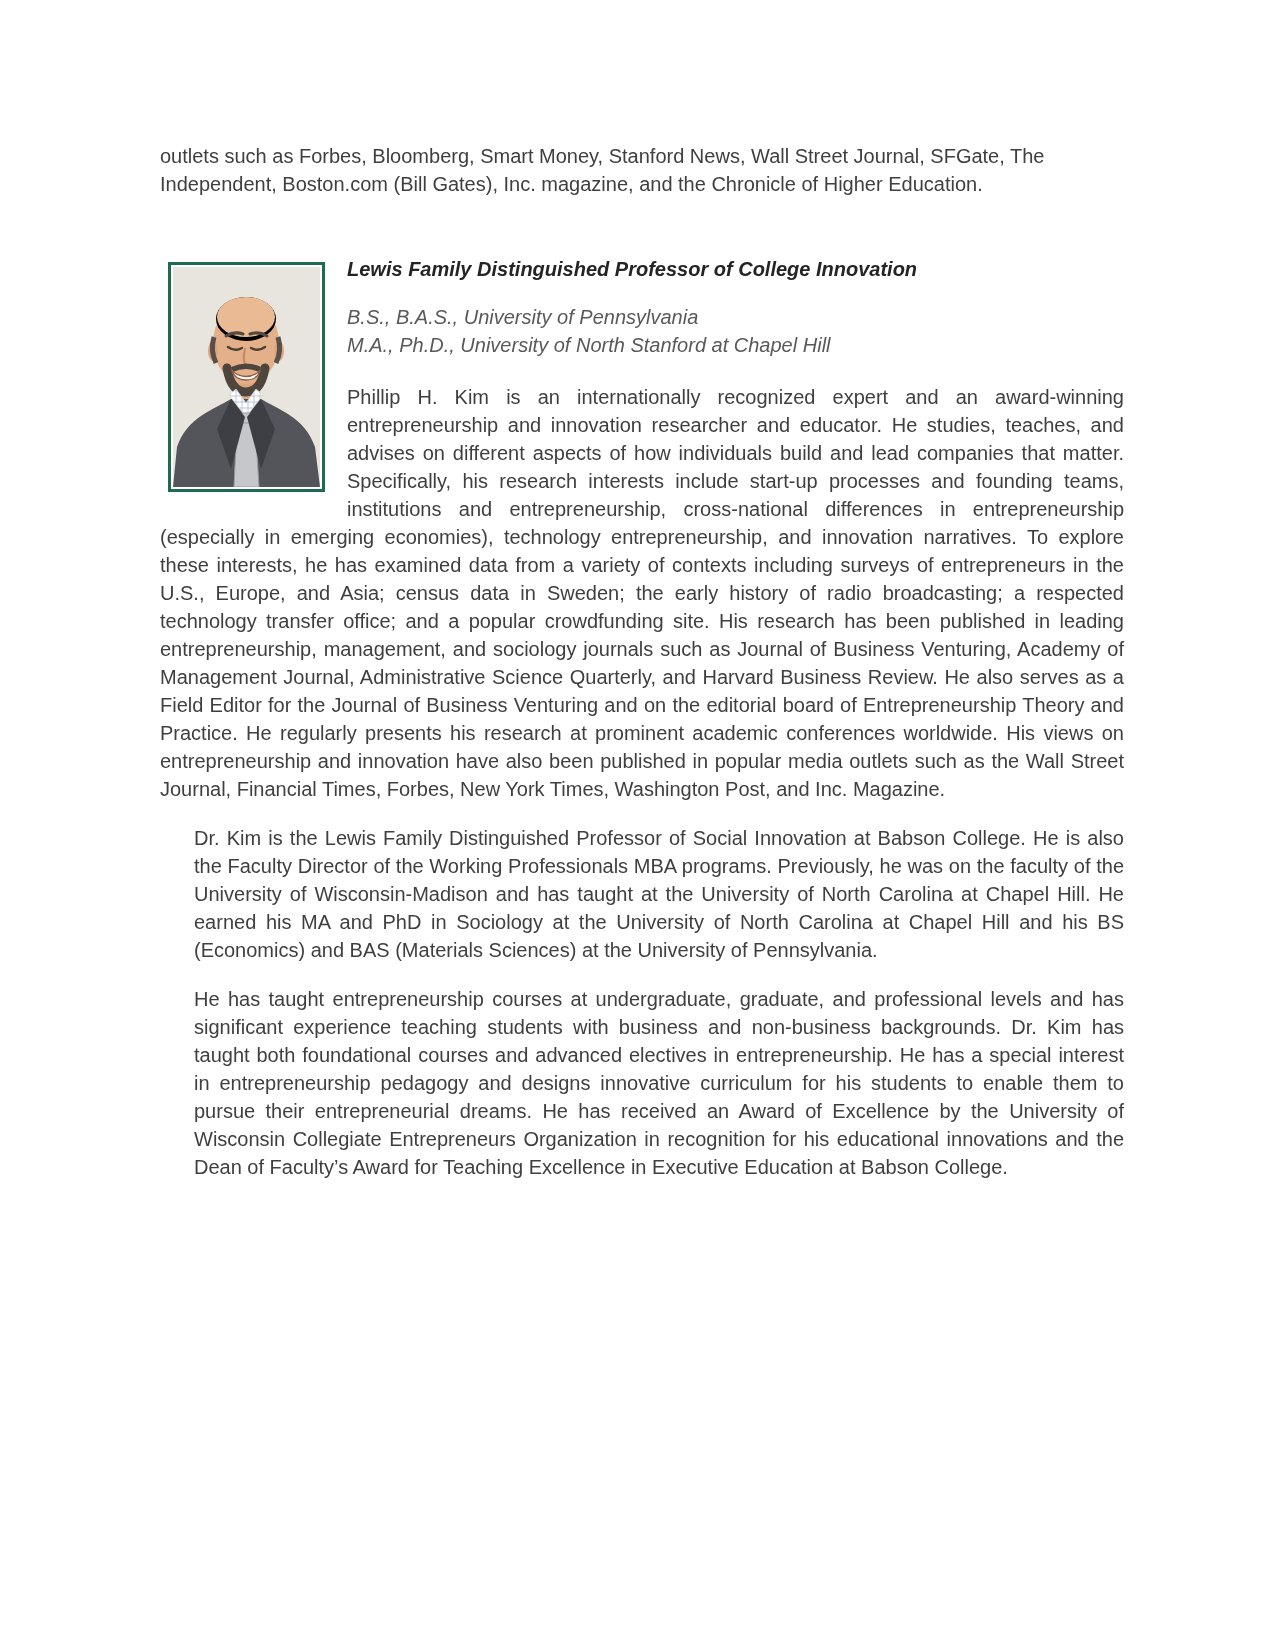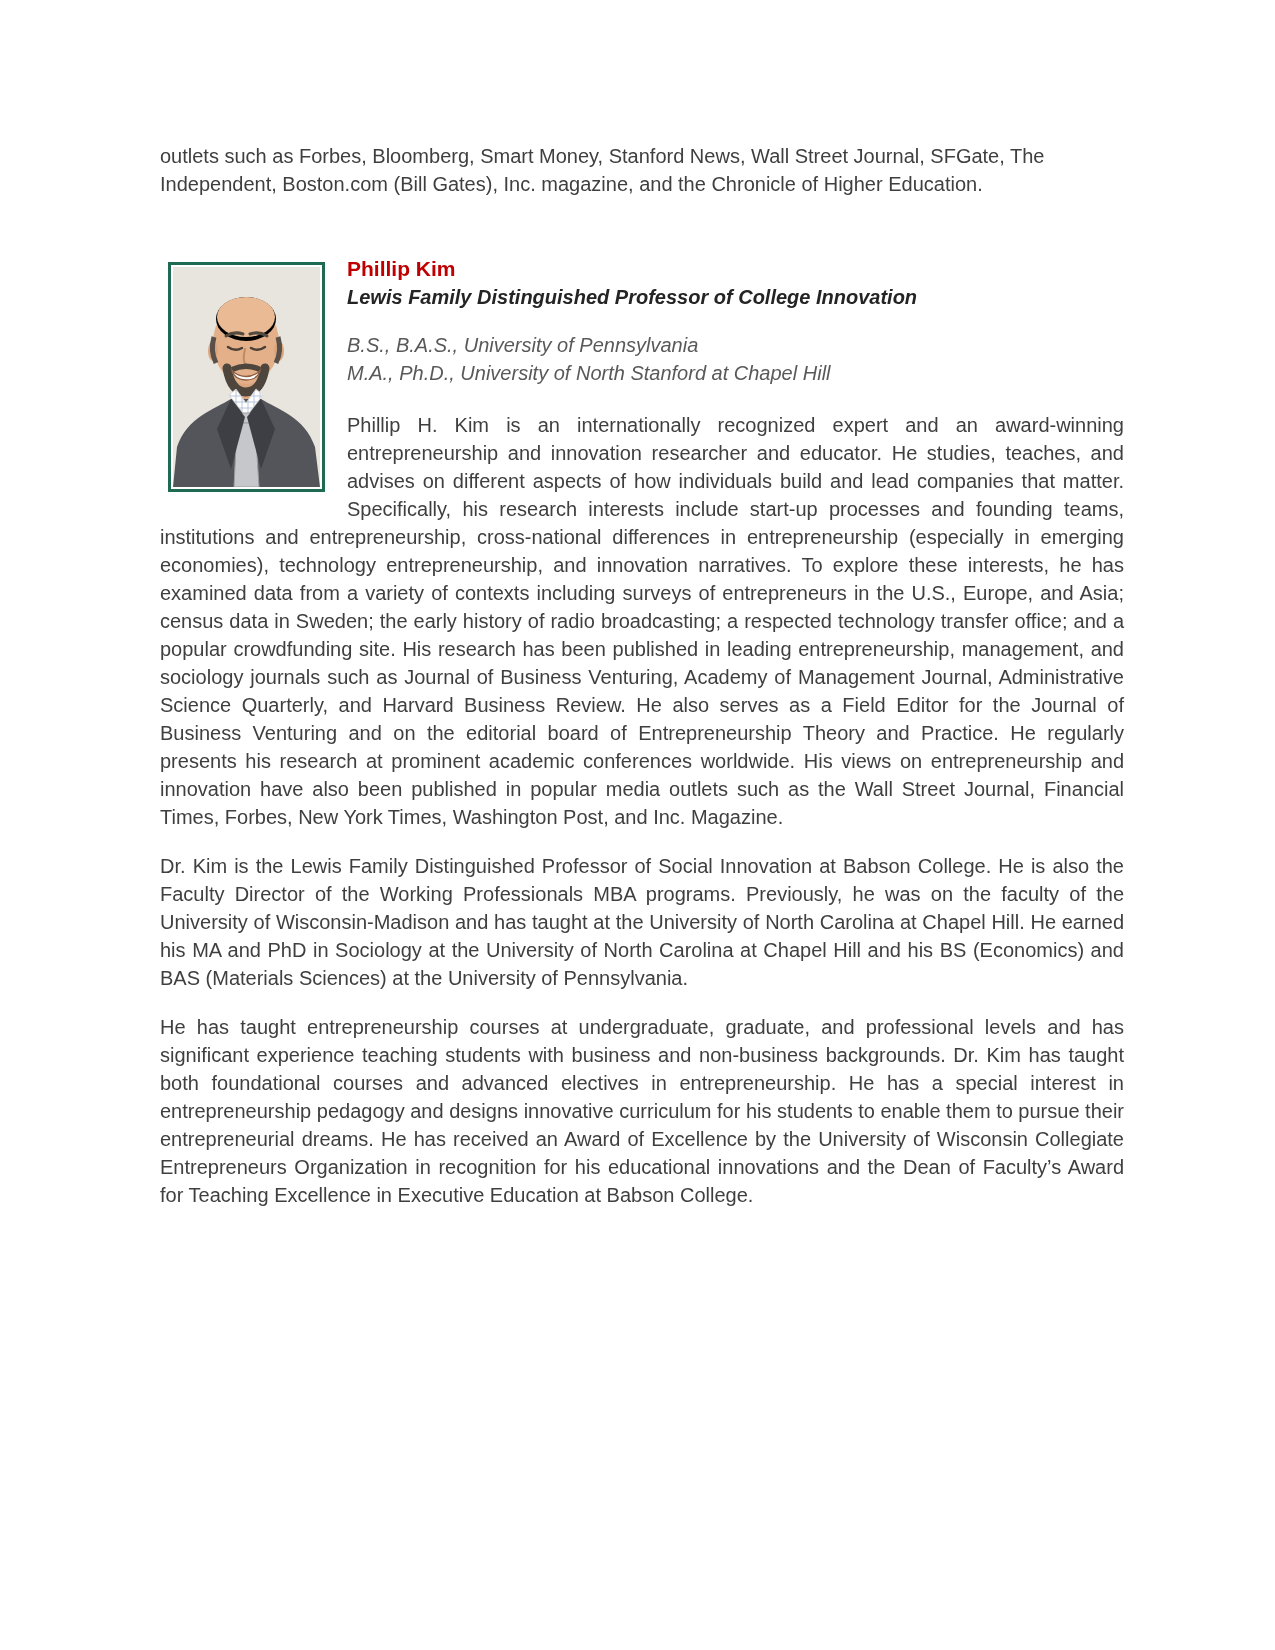--- a/index.html
+++ b/index.html
@@ -54,21 +54,21 @@
   .ital { font-style: italic; }
   .credentials {
     margin-top: 20px;
     font-style: italic;
     color: var(--muted_text, #595959);
   }
   .bio {
     text-align: justify;
     margin-top: 24px;
   }
-  .bio + .bio { margin-top: 21px; }
+  .bio + .bio { margin-top: 21px; margin-left: 34px; }
 </style>
 </head>
 <body>
 
 <div class="page">
 
   <p class="intro">outlets such as Forbes, Bloomberg, Smart Money, Stanford News, Wall Street Journal, SFGate, The Independent, Boston.com (Bill Gates), Inc. magazine, and the Chronicle of Higher Education.</p>
 
   <section class="profile">
 
@@ -115,21 +115,20 @@
         <path d="M56,128 L73,150 L90,128 L83,122 L73,136 L63,122 Z" fill="url(#check)" stroke="#d6d6d6" stroke-width="0.8"></path>
 
         <polygon points="67,146 79,146 82,156 64,156" fill="#c6c7cb" stroke="#9b9ca0" stroke-width="1"></polygon>
         <polygon points="64,156 82,156 86,220 61,220" fill="#c6c7cb" stroke="#9b9ca0" stroke-width="1"></polygon>
 
         <path d="M58,132 L72,150 L58,202 L44,162 Z" fill="#3e3f44"></path>
         <path d="M88,132 L74,150 L88,202 L102,162 Z" fill="#3e3f44"></path>
       </svg>
     </figure>
 
-    <h2 class="name">Phillip Kim</h2>
 
 
     <p class="title-line ital">Lewis Family Distinguished Professor of College Innovation</p>
 
     <div class="credentials">
       <p>B.S., B.A.S., University of Pennsylvania</p>
       <p>M.A., Ph.D., University of North Stanford at Chapel Hill</p>
     </div>
 
     <p class="bio">Phillip H. Kim is an internationally recognized expert and an award-winning entrepreneurship and innovation researcher and educator. He studies, teaches, and advises on different aspects of how individuals build and lead companies that matter. Specifically, his research interests include start-up processes and founding teams, institutions and entrepreneurship, cross-national differences in entrepreneurship (especially in emerging economies), technology entrepreneurship, and innovation narratives. To explore these interests, he has examined data from a variety of contexts including surveys of entrepreneurs in the U.S., Europe, and Asia; census data in Sweden; the early history of radio broadcasting; a respected technology transfer office; and a popular crowdfunding site. His research has been published in leading entrepreneurship, management, and sociology journals such as Journal of Business Venturing, Academy of Management Journal, Administrative Science Quarterly, and Harvard Business Review. He also serves as a Field Editor for the Journal of Business Venturing and on the editorial board of Entrepreneurship Theory and Practice. He regularly presents his research at prominent academic conferences worldwide. His views on entrepreneurship and innovation have also been published in popular media outlets such as the Wall Street Journal, Financial Times, Forbes, New York Times, Washington Post, and Inc. Magazine.</p>

